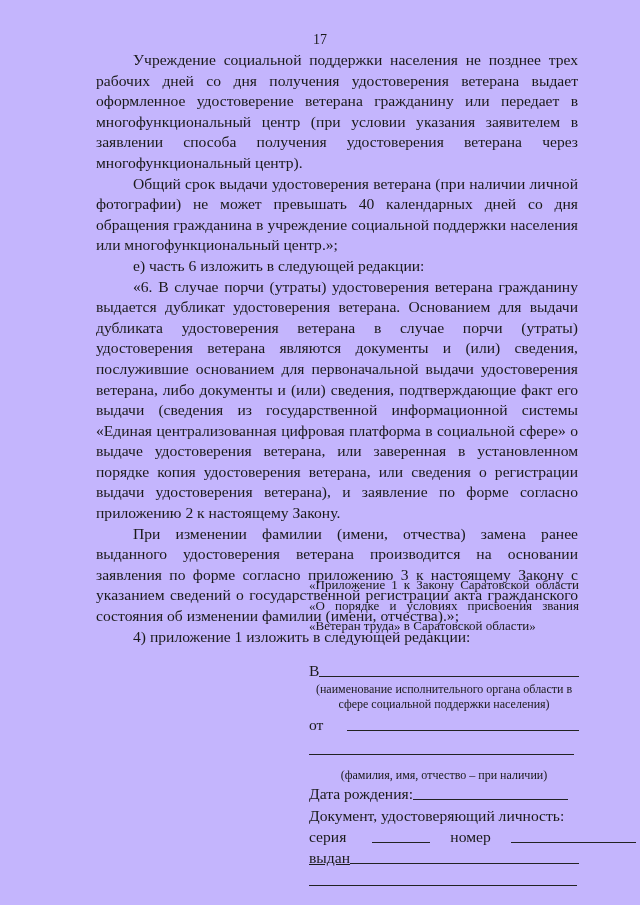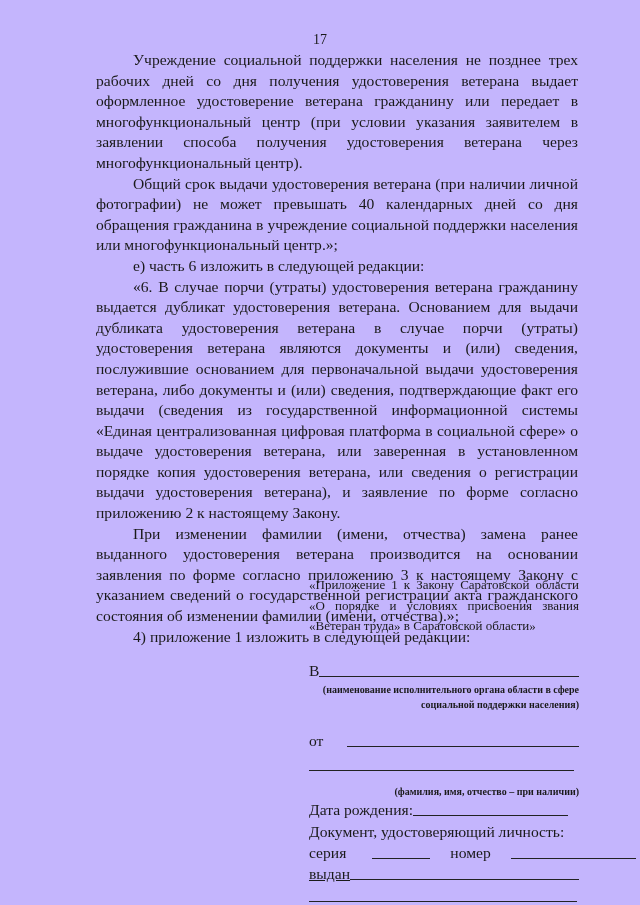--- a/index.html
+++ b/index.html
@@ -12,21 +12,21 @@
                  font-size: 15.6px; line-height: 20.6px; }
     .body-text p { margin: 0; text-align: justify; text-align-last: left; }
     .body-text p.ind { text-indent: 37px; }
     .appendix-title { position: absolute; left: 309px; top: 575px; width: 270px;
                       font-size: 13px; line-height: 20.6px; text-align: justify; text-align-last: left; }
     .form { position: absolute; left: 309px; top: 660px; width: 270px; font-size: 15.6px; }
     .frow { display: flex; align-items: flex-end; height: 20px; }
     .frow .lbl { white-space: nowrap; }
     .fline { flex: 1; border-bottom: 1px solid #222; height: 15px; margin-bottom: 3px; }
     .fline.fixed { flex: none; }
-    .hint { font-size: 10px; text-align: right; line-height: 15px; font-weight: bold; }
+    .hint { font-size: 12px; text-align: center; line-height: 15px; }
   </style>
 </head>
 <body>
 
 <div class="page">
   <div class="page-num">17</div>
 
   <div class="body-text">
     <p class="ind">Учреждение социальной поддержки населения не позднее трех рабочих дней со дня получения удостоверения ветерана выдает оформленное удостоверение ветерана гражданину или передает в многофункциональный центр (при условии указания заявителем в заявлении способа получения удостоверения ветерана через многофункциональный центр).</p>
     <p class="ind">Общий срок выдачи удостоверения ветерана (при наличии личной фотографии) не может превышать 40 календарных дней со дня обращения гражданина в учреждение социальной поддержки населения или многофункциональный центр.»;</p>
@@ -37,21 +37,21 @@
   </div>
 
   <div class="appendix-title">«Приложение 1 к Закону Саратовской области «О порядке и условиях присвоения звания «Ветеран труда» в Саратовской области»</div>
 
   <div class="form">
     <div class="frow">
       <span class="lbl">В</span>
       <span class="fline"></span>
     </div>
     <div class="hint" style="margin-top:2px;">(наименование исполнительного органа области в сфере социальной поддержки населения)</div>
-    <div class="frow" style="margin-top:18px;gap:16px;">
+    <div class="frow" style="margin-top:2px;gap:16px;">
       <span class="lbl">от</span>
       <span class="fline" style="margin-left:8px;"></span>
     </div>
     <div class="frow" style="margin-top:4px;">
       <span class="fline" style="margin-right:5px;"></span>
     </div>
     <div class="hint" style="margin-top:10px;">(фамилия, имя, отчество – при наличии)</div>
     <div class="frow">
       <span class="lbl">Дата рождения:</span>
       <span class="fline fixed" style="width:155px;"></span>

